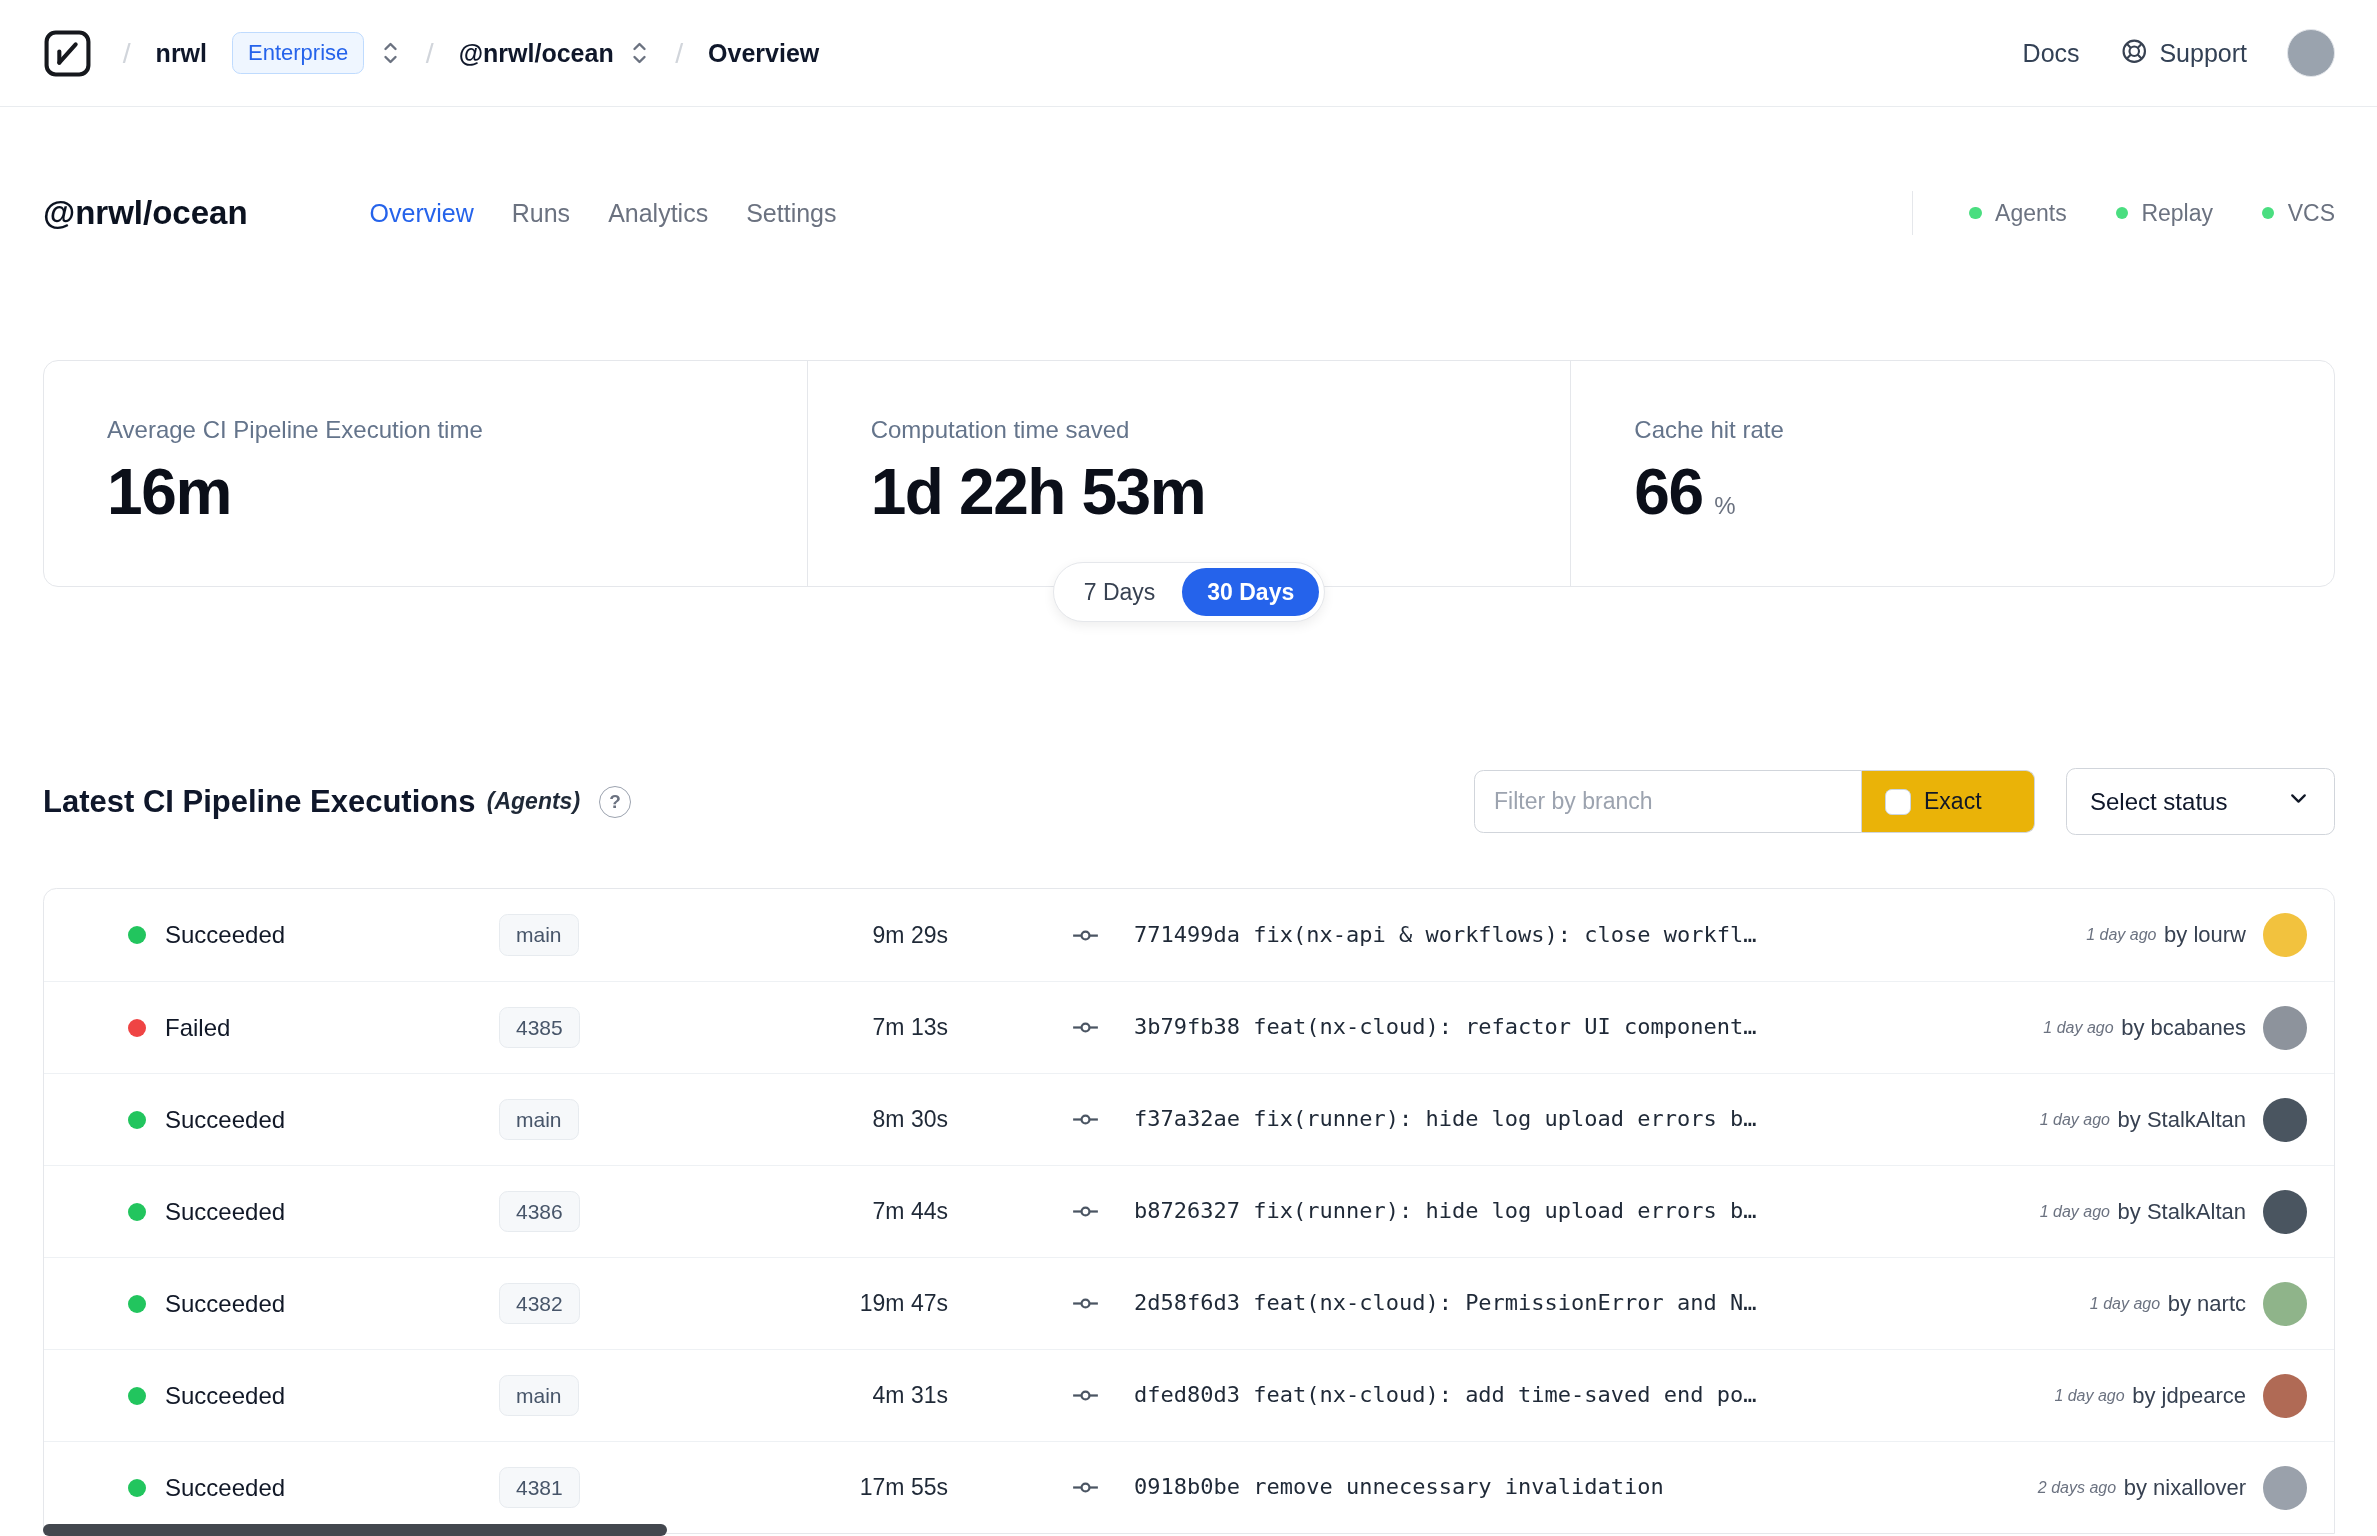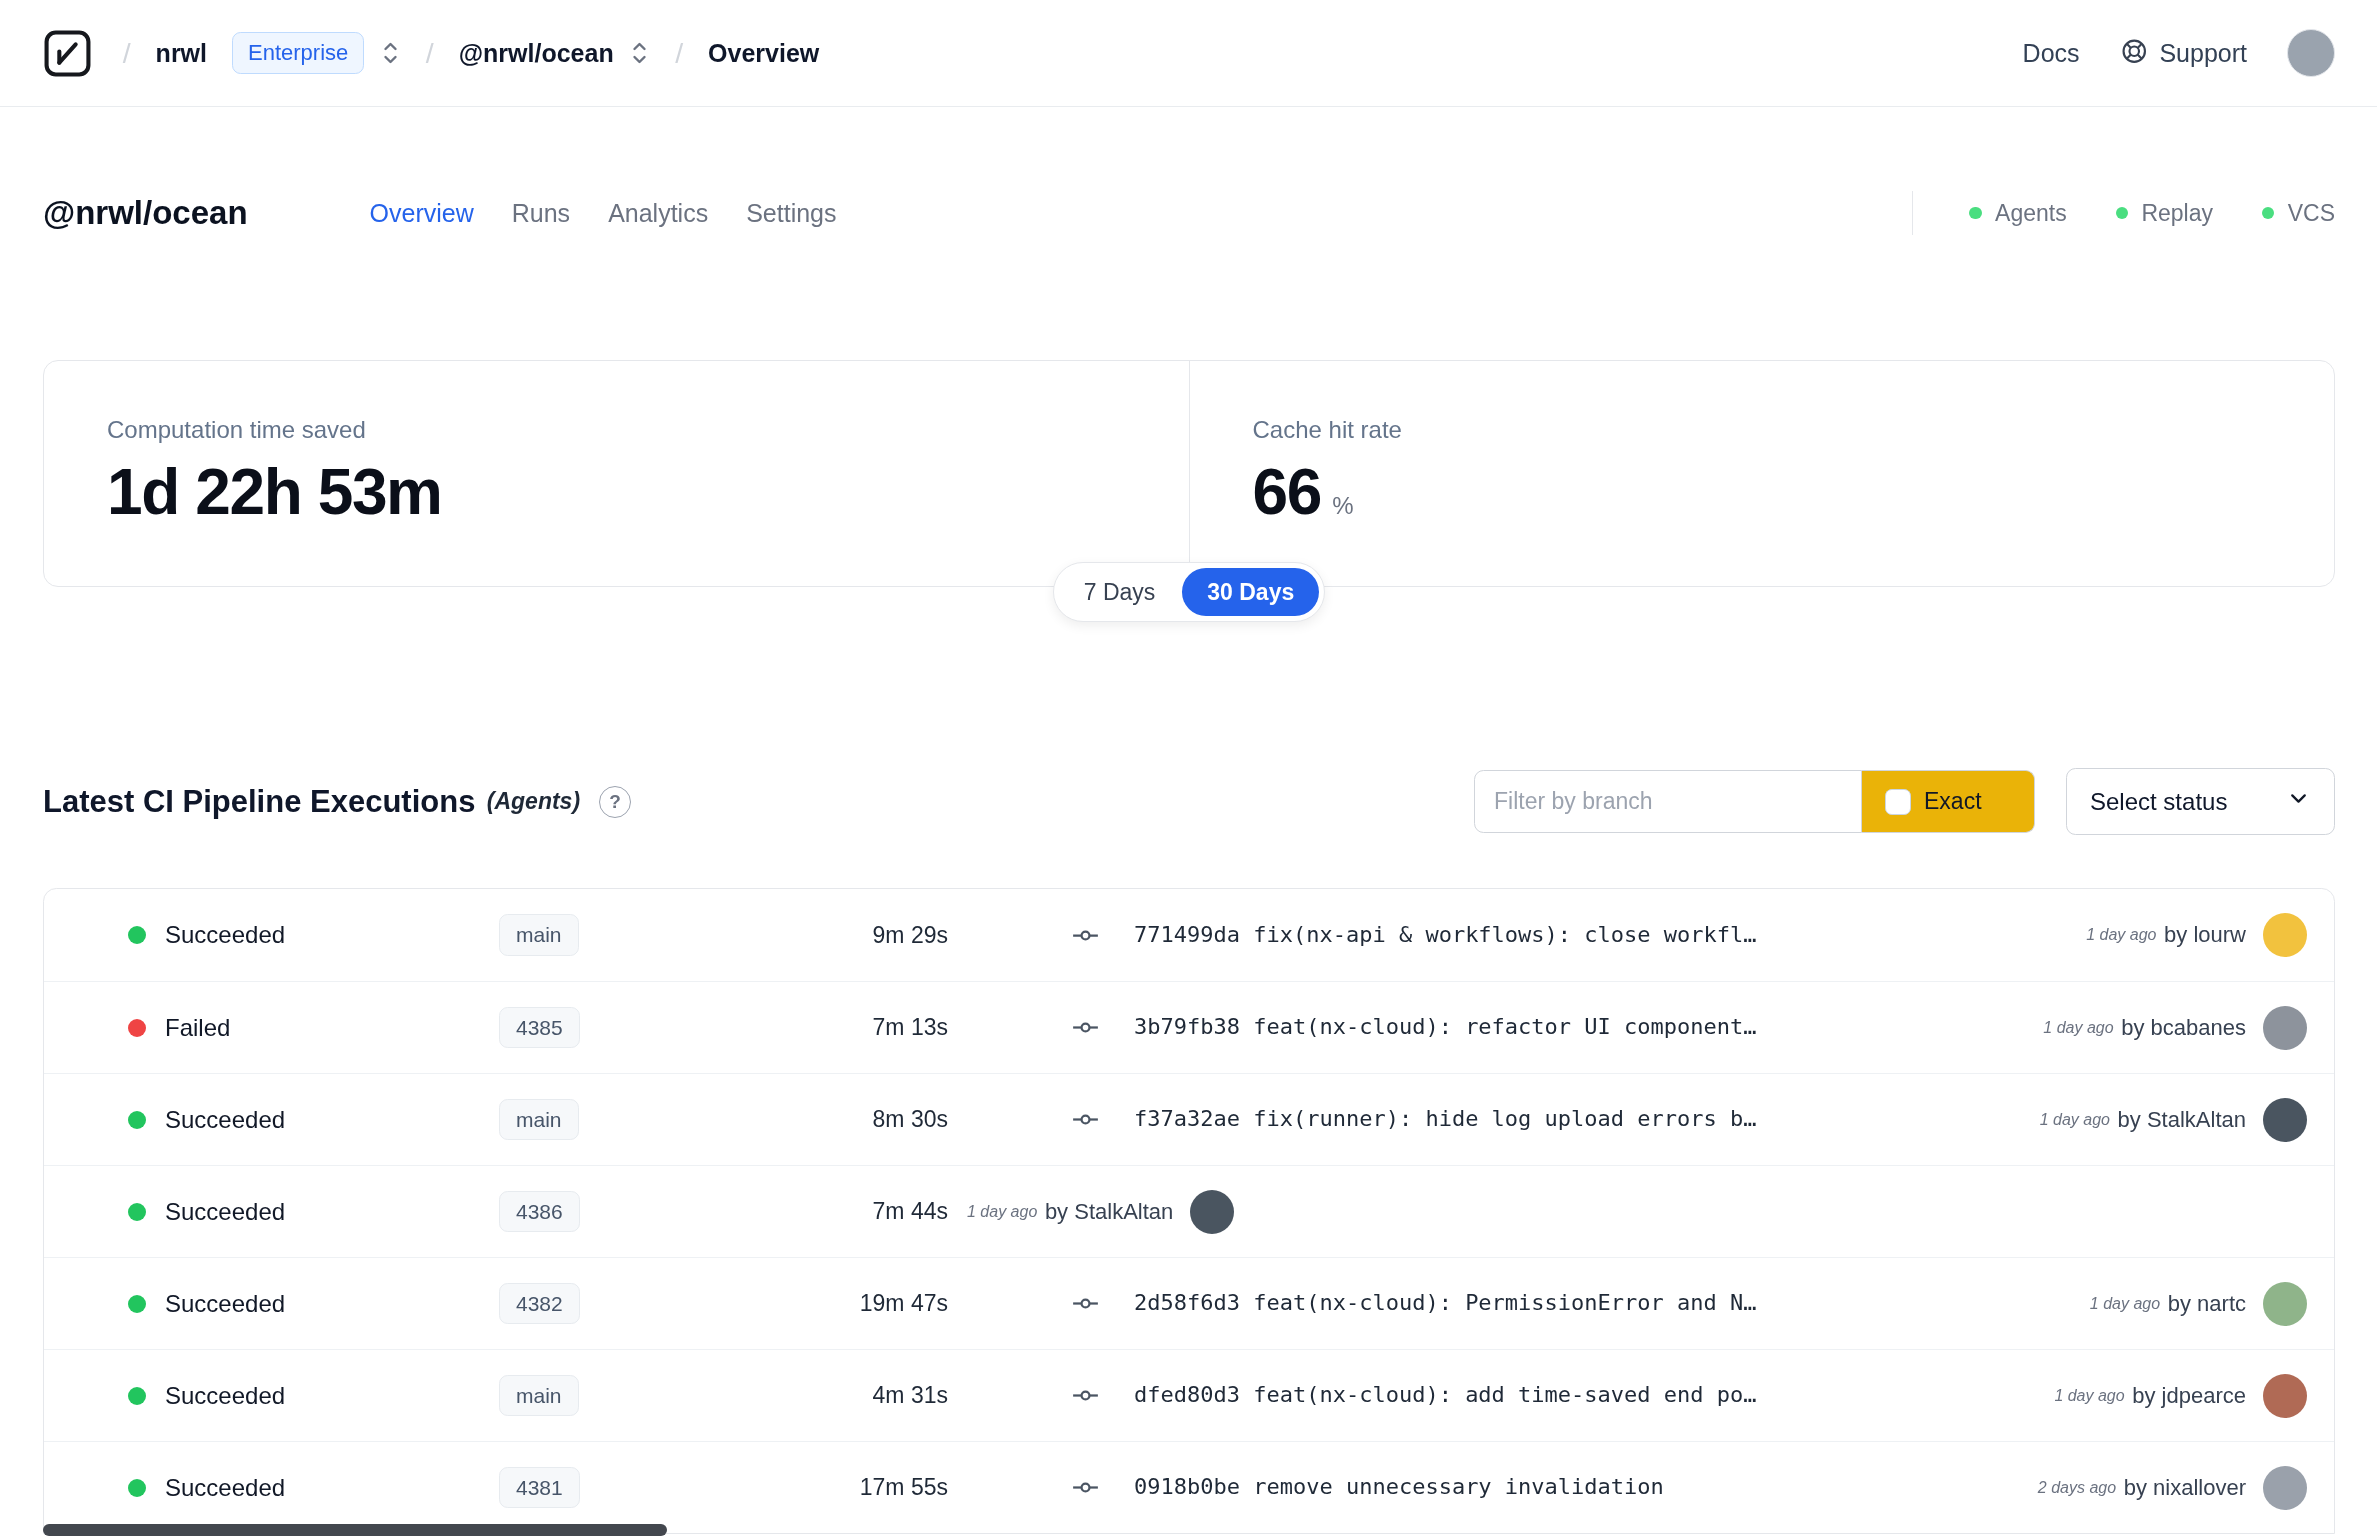--- a/index.html
+++ b/index.html
@@ -199,20 +199,27 @@
       <span class="status-item">
         <span class="status-dot-sm" style="background: rgb(74, 222, 128);"></span>
         <span>VCS</span>
       </span>
     </div>
   </div>
 
   <div class="stats-wrap">
     <div class="stats-row">
       <div class="stat-card">
+        <div class="stat-label">Average CI Pipeline Execution time</div>
+        <div class="stat-value-row">
+          <span class="stat-value">16m</span>
+          <span class="stat-suffix"></span>
+        </div>
+      </div>
+      <div class="stat-card">
         <div class="stat-label">Computation time saved</div>
         <div class="stat-value-row">
           <span class="stat-value">1d 22h 53m</span>
           <span class="stat-suffix"></span>
         </div>
       </div>
       <div class="stat-card">
         <div class="stat-label">Cache hit rate</div>
         <div class="stat-value-row">
           <span class="stat-value">66</span>
@@ -329,20 +336,30 @@
 
     <div class="row">
       <div class="cell-status">
         <span class="dot" style="background: rgb(34, 197, 94);"></span>
         <span class="status-label">Succeeded</span>
       </div>
       <div class="cell-branch">
         <span class="branch-badge">4386</span>
       </div>
       <div class="cell-duration">7m 44s</div>
+      <div class="cell-commit">
+        <span class="commit-icon">
+          <svg width="27" height="27" viewBox="0 0 24 24" fill="none" stroke="#4b5563" stroke-width="2">
+            <circle cx="12" cy="12" r="3.5"></circle>
+              <line x1="1" y1="12" x2="8" y2="12"></line>
+              <line x1="16" y1="12" x2="23" y2="12"></line>
+          </svg>
+        </span>
+        <span class="commit-text">b8726327 fix(runner): hide log upload errors b…</span>
+      </div>
       <div class="cell-meta">
         <span class="time">1 day ago</span>
         <span class="author">by StalkAltan</span>
         <span class="avatar" style="background: rgb(74, 85, 96);"></span>
       </div>
     </div>
 
     <div class="row">
       <div class="cell-status">
         <span class="dot" style="background: rgb(34, 197, 94);"></span>

